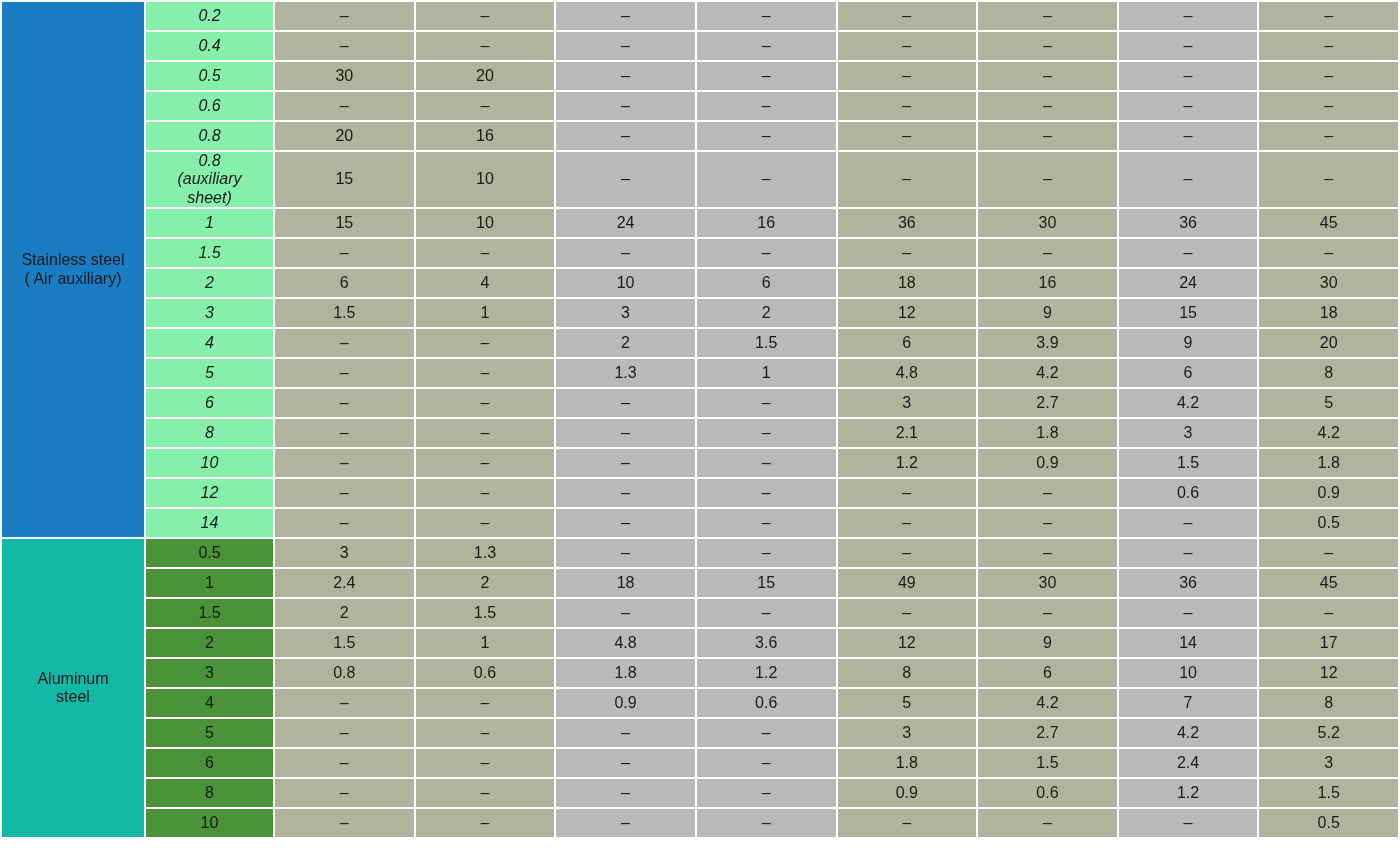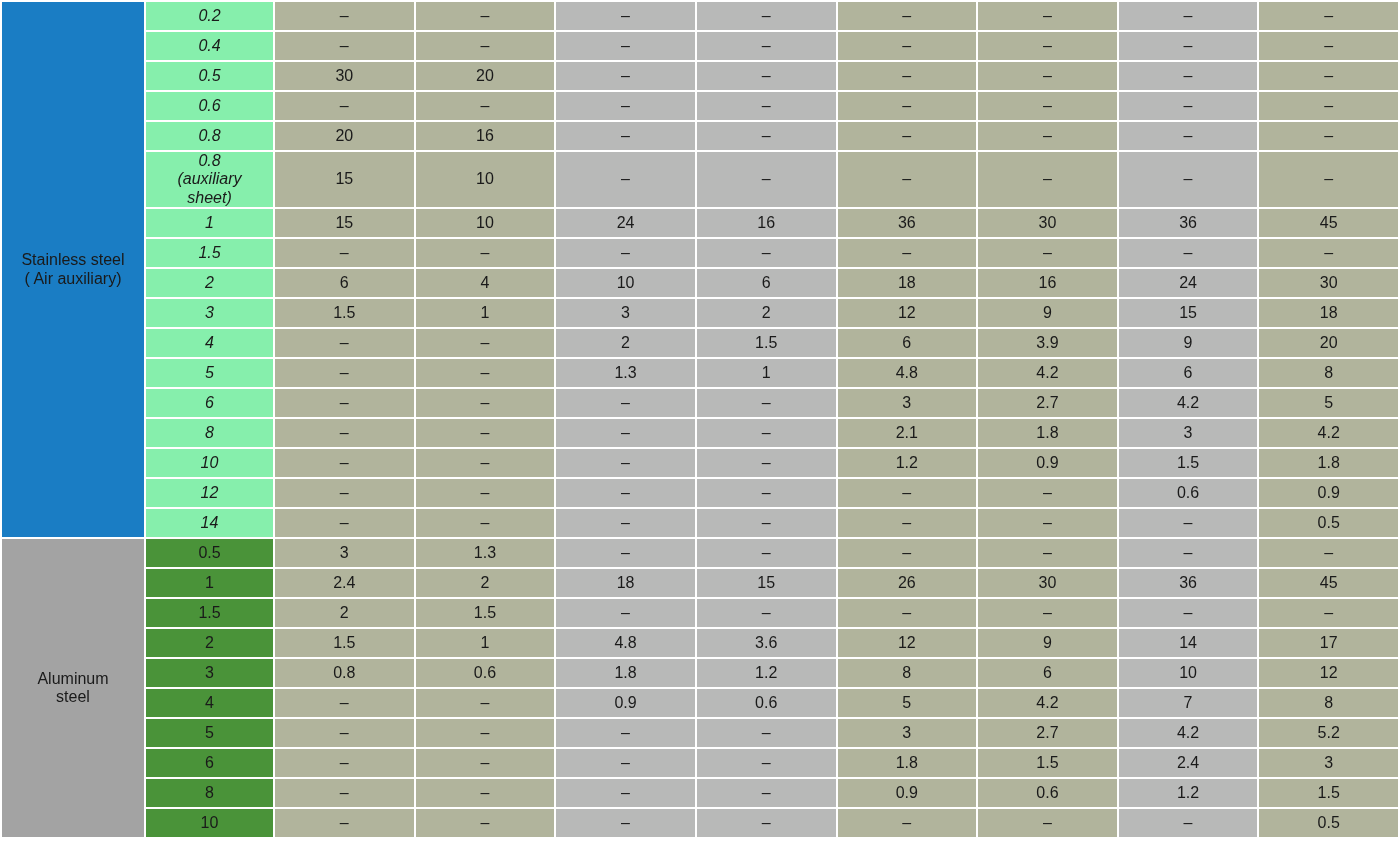--- a/index.html
+++ b/index.html
@@ -41,21 +41,21 @@
   }
   
   td.mat-label {
     width: 142px;
     font-size: 16px;
     line-height: 1.35;
     white-space: normal;
     padding: 0 2px;
   }
   td.mat-blue  { background: #1a7dc4; }
-  td.mat-green { background: #a3a3a3; }
+  td.mat-green { background: #14b8a6; }
 
   
   td.thick {
     width: 127px;
     white-space: normal;
     line-height: 1.3;
     padding: 2px 2px;
   }
   td.thick-blue  { background: #86efac; font-style: italic; }
   td.thick-green { background: #4a9339; }
@@ -281,21 +281,21 @@
           <td class="khaki">–</td>
           <td class="gray">–</td>
           <td class="khaki">–</td>
         </tr>
         <tr>
           <td class="thick thick-green">1</td>
           <td class="khaki">2.4</td>
           <td class="khaki">2</td>
           <td class="gray">18</td>
           <td class="gray">15</td>
-          <td class="khaki">26</td>
+          <td class="khaki">49</td>
           <td class="khaki">30</td>
           <td class="gray">36</td>
           <td class="khaki">45</td>
         </tr>
         <tr>
           <td class="thick thick-green">1.5</td>
           <td class="khaki">2</td>
           <td class="khaki">1.5</td>
           <td class="gray">–</td>
           <td class="gray">–</td>

